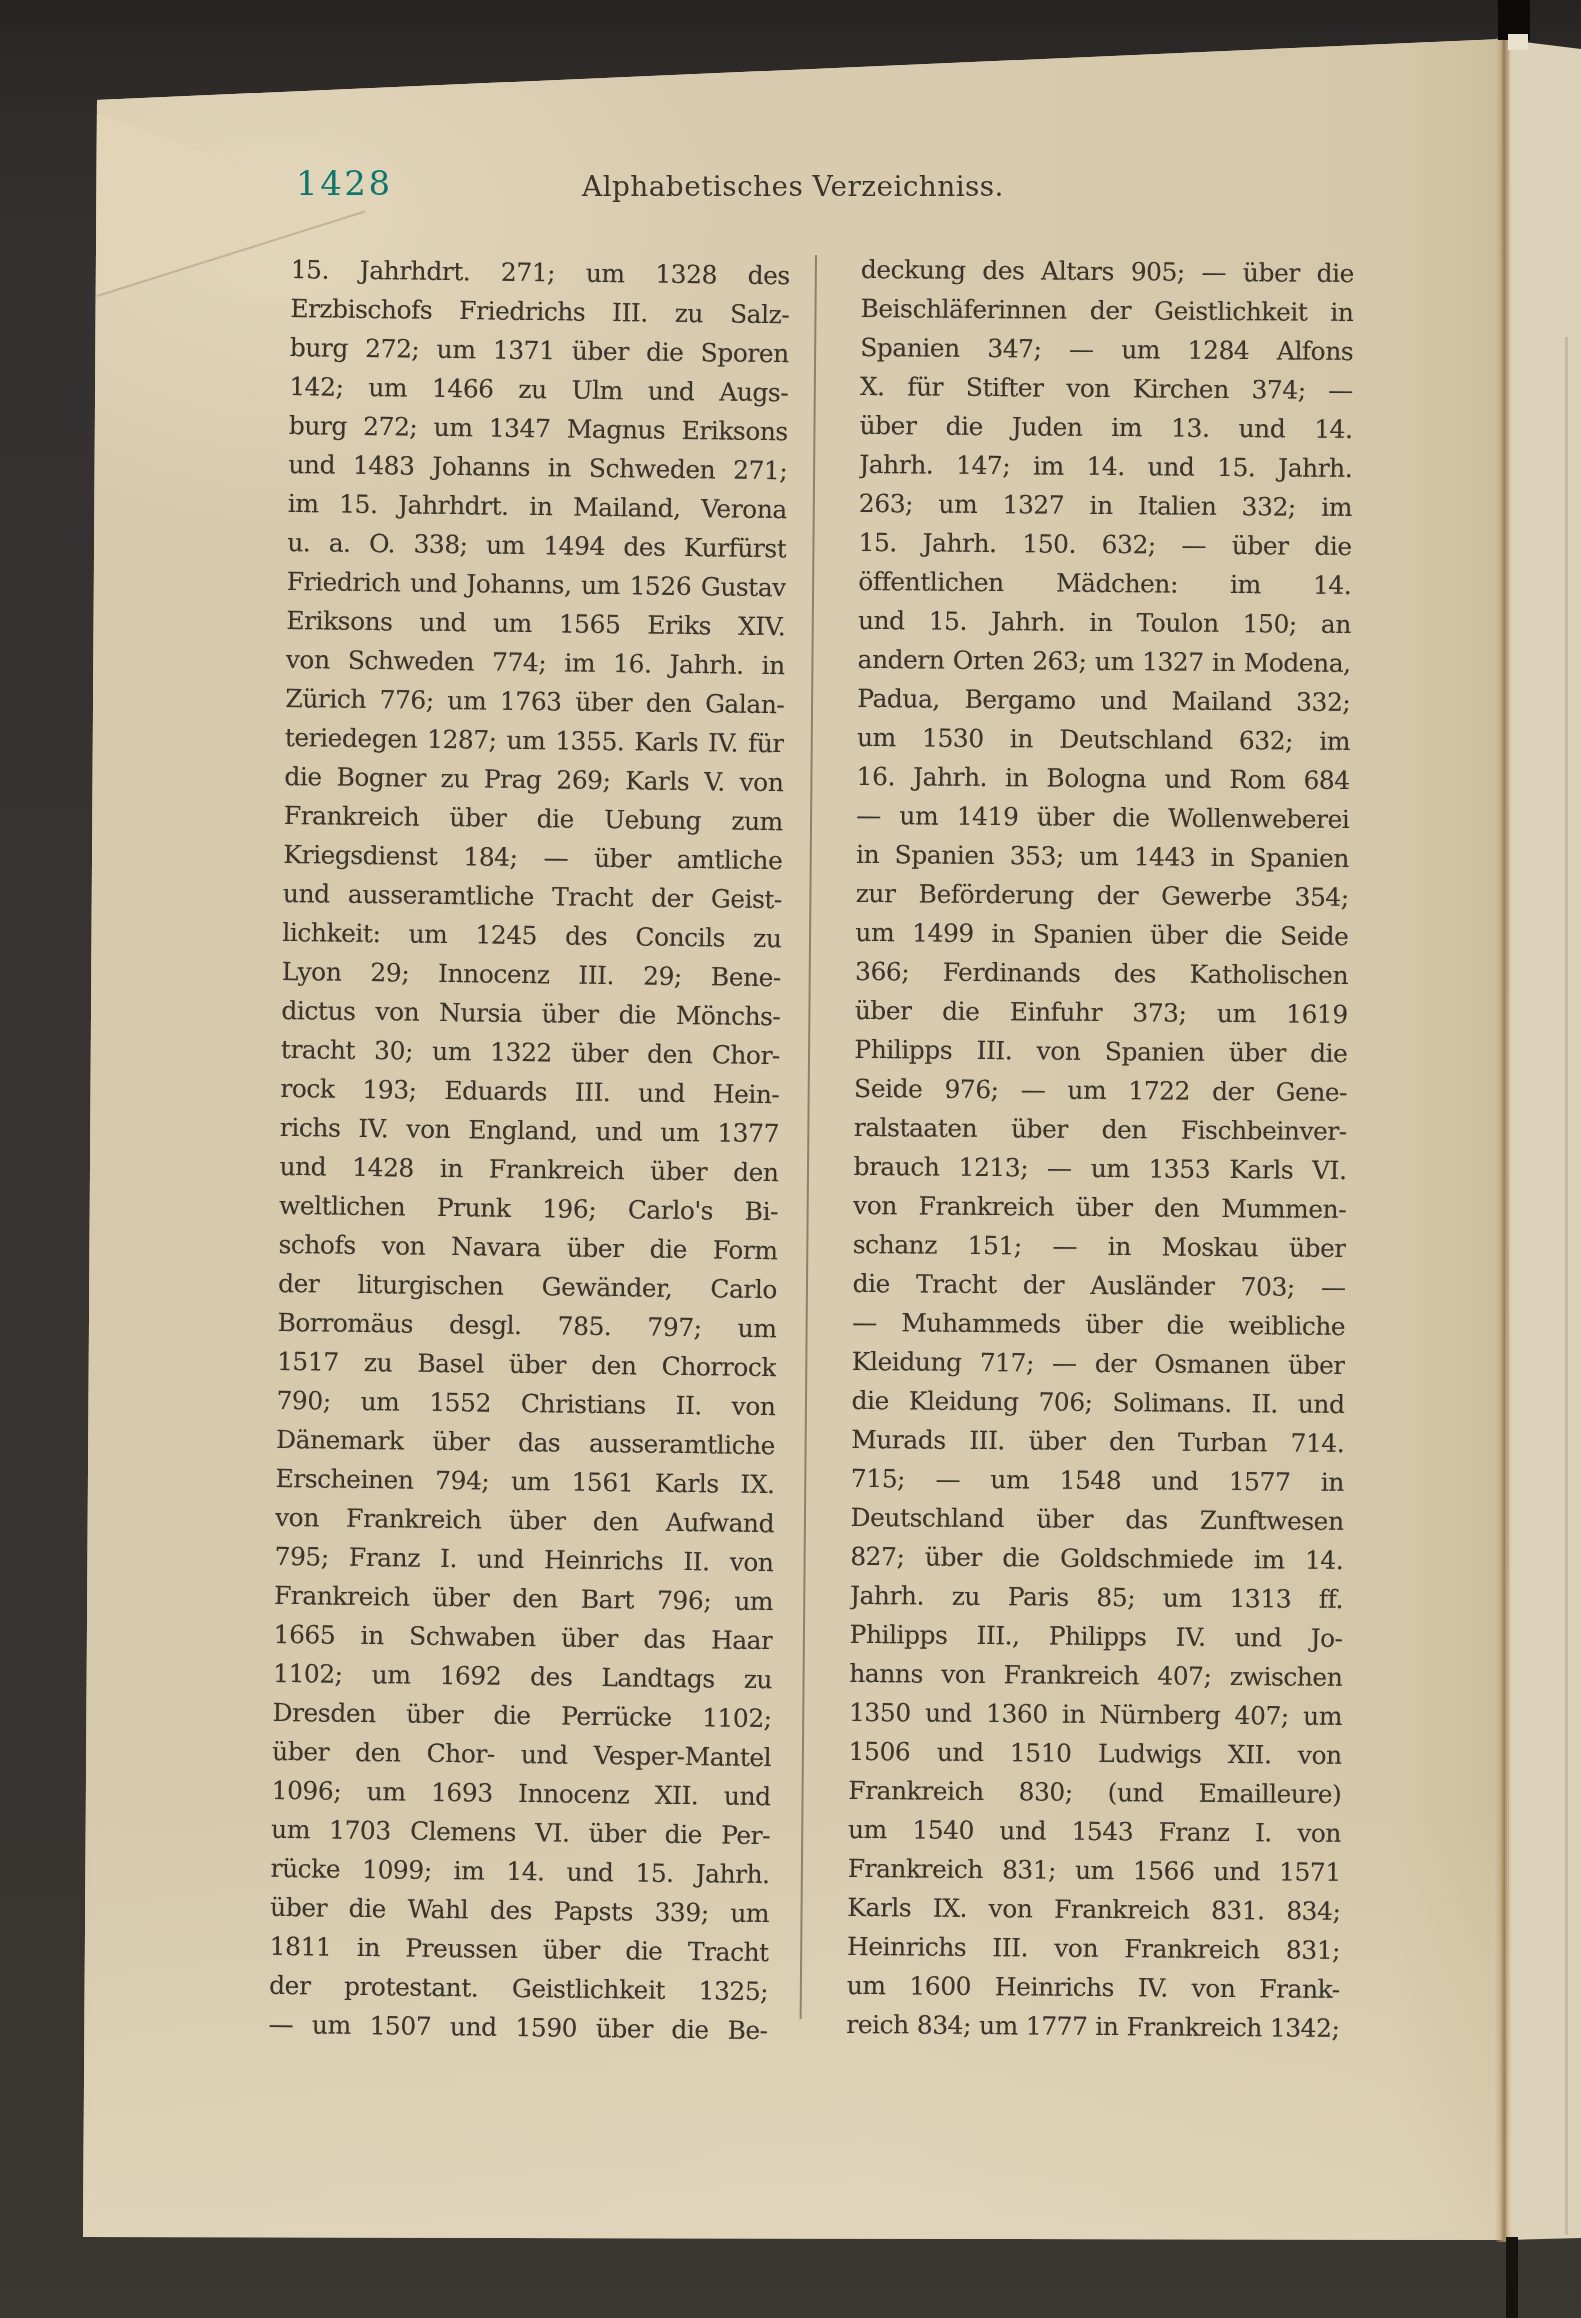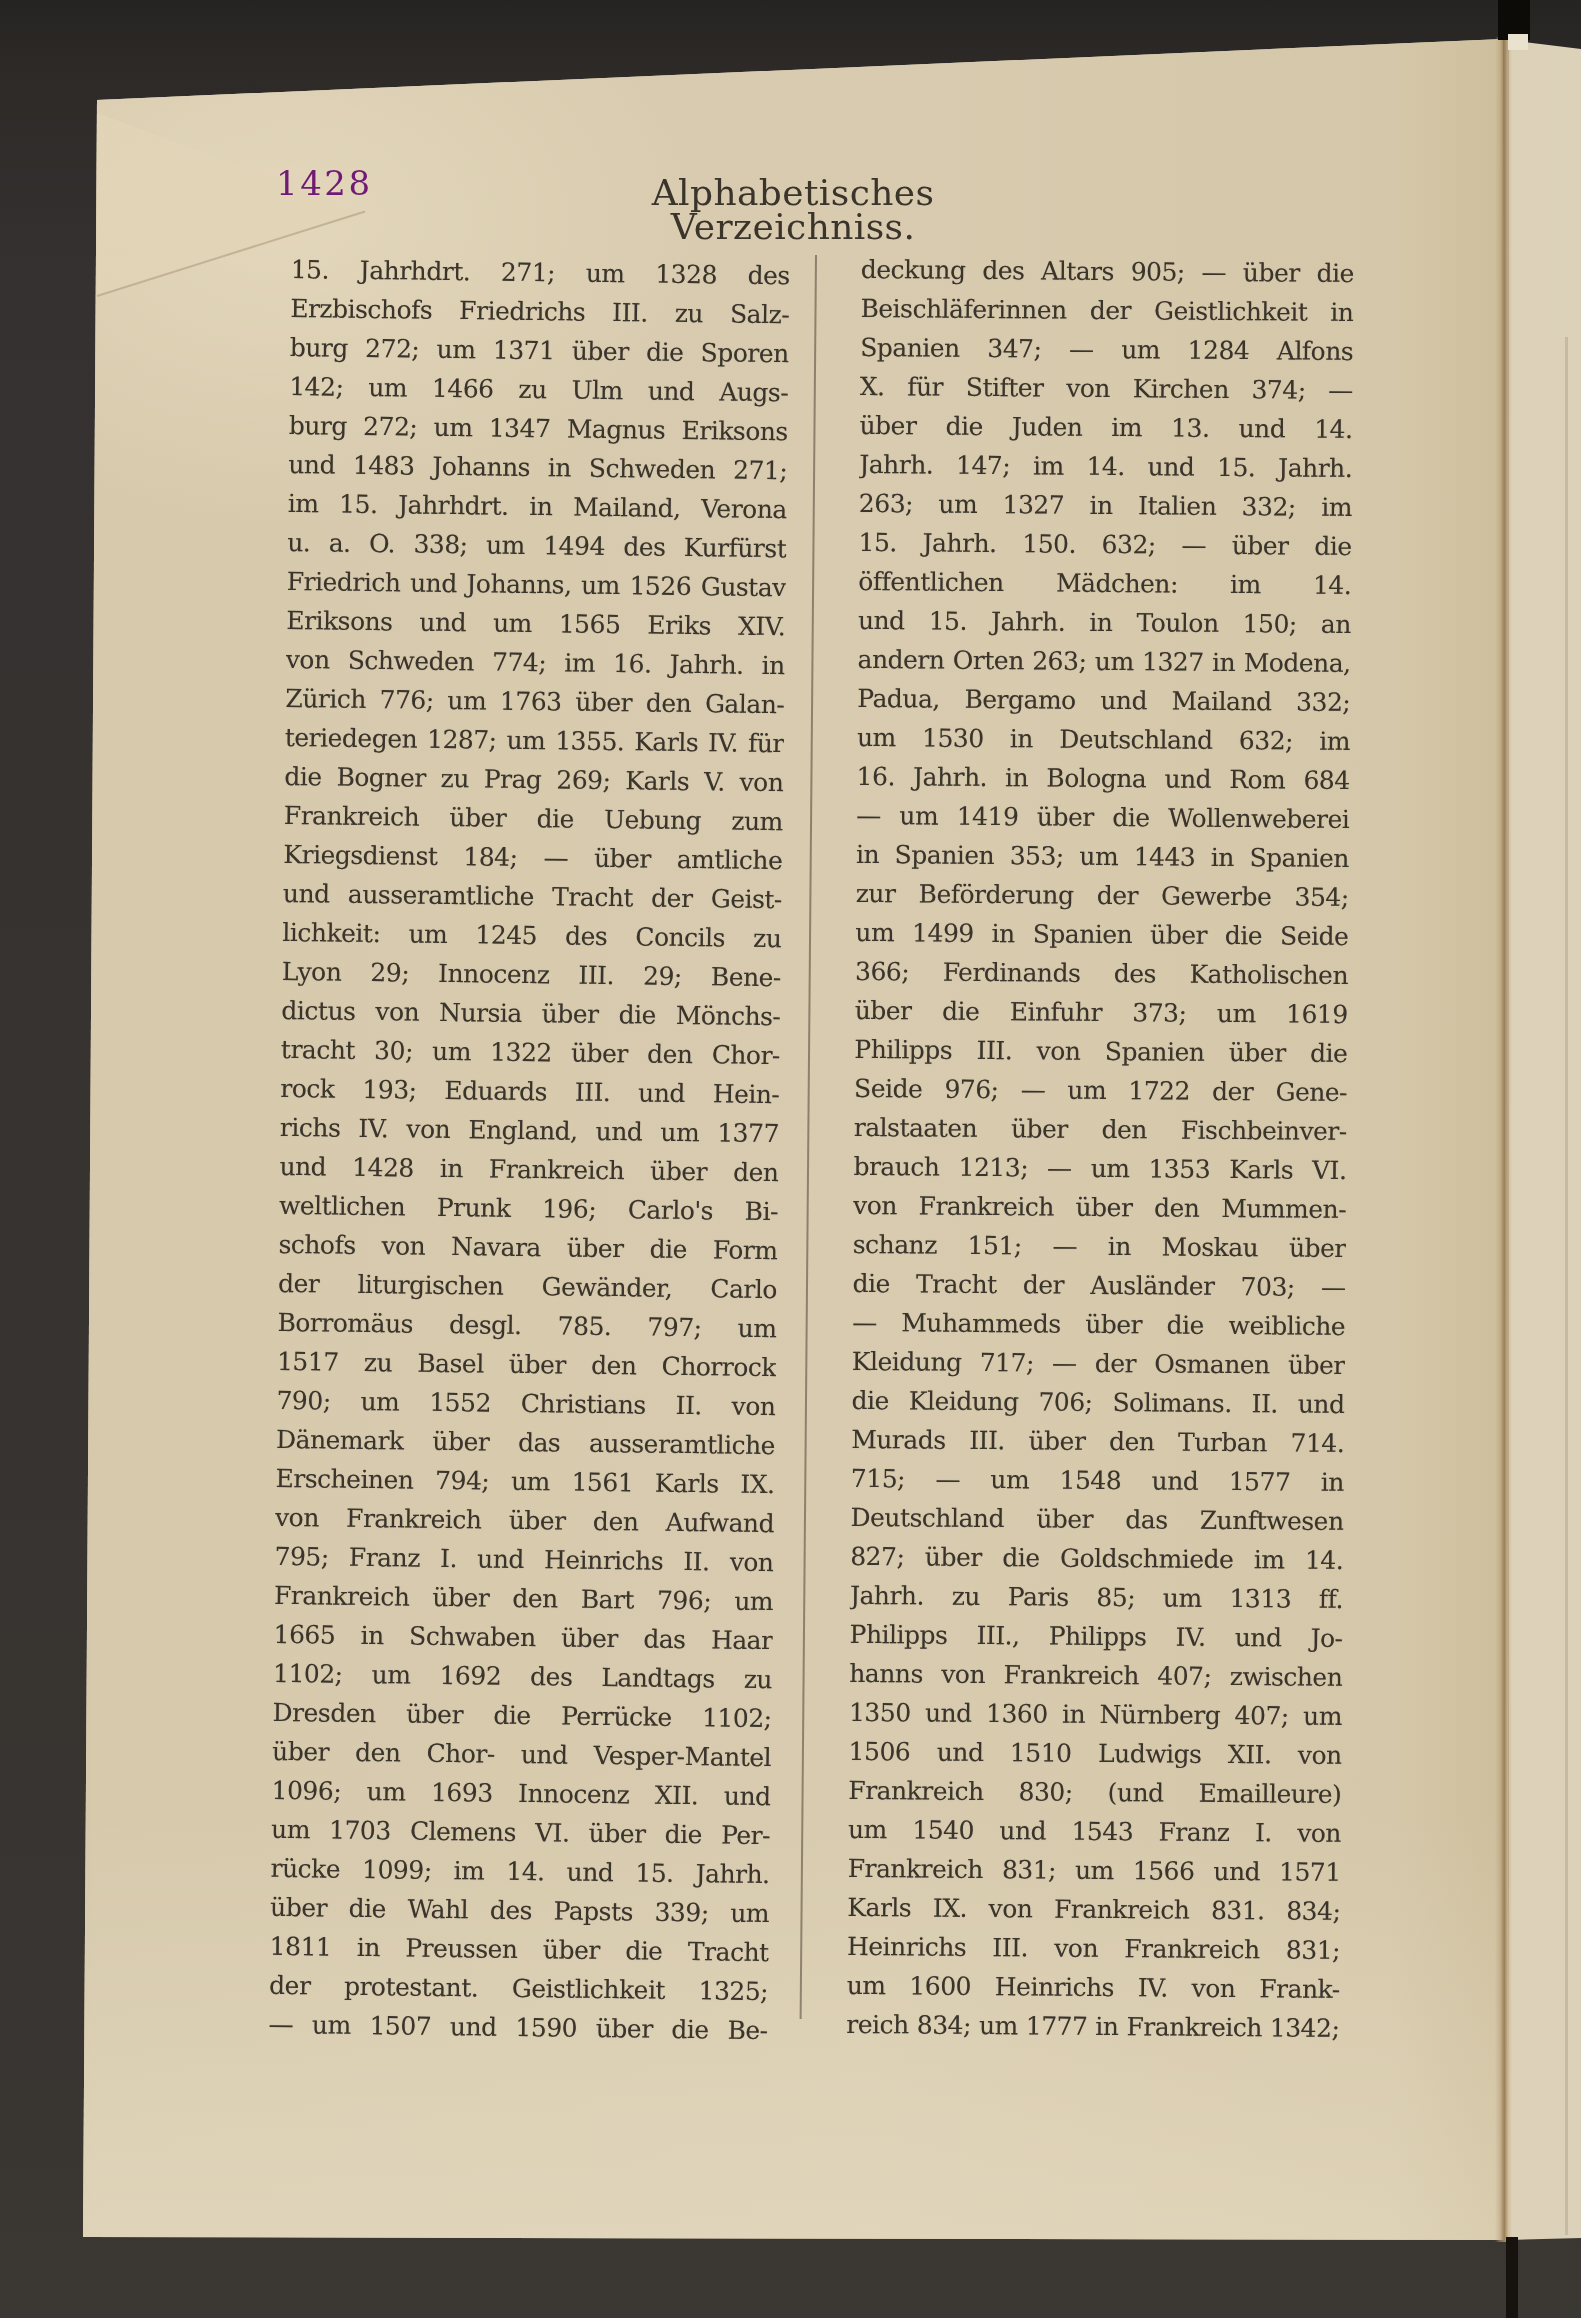--- a/index.html
+++ b/index.html
@@ -40,26 +40,26 @@
   }
   .sliver-line{
     position:absolute;left:1565px;top:337px;width:2.5px;height:1898px;
     background:rgba(100,84,60,.18);
   }
   .ribbon{position:absolute;left:1498px;top:0;width:32px;height:40px;background:#0d0b08;}
   .ribbon-chip{position:absolute;left:1508px;top:34px;width:20px;height:16px;background:#e9e2cf;}
   .slot{position:absolute;left:1506px;top:2237px;width:11.8px;height:82px;background:#16130f;}
 
   .pageno{
-    position:absolute;left:276px;top:165px;
-    font-size:34px;line-height:37px;color:#701a75;letter-spacing:2.5px;text-align:center;
+    position:absolute;left:296px;top:165px;
+    font-size:34px;line-height:37px;color:#0f766e;letter-spacing:2.5px;text-align:center;
   }
   .title{
-    position:absolute;left:582px;top:176px;width:422px;text-align:center;
-    font-size:36px;line-height:34px;color:#3a342b;letter-spacing:0.4px;
+    position:absolute;left:582px;top:170px;width:422px;text-align:center;
+    font-size:28px;line-height:34px;color:#3a342b;letter-spacing:0.4px;
   }
   .divider{
     position:absolute;left:815px;top:255px;width:1.7px;height:1764px;
     background:rgba(64,55,42,.5);
     transform:rotate(.5deg);transform-origin:top center;
   }
   .col{
     position:absolute;top:250px;color:#3a342b;
     font-size:25px;letter-spacing:-0.02em;
     text-shadow:0 0 0.8px rgba(58,52,43,.35);

